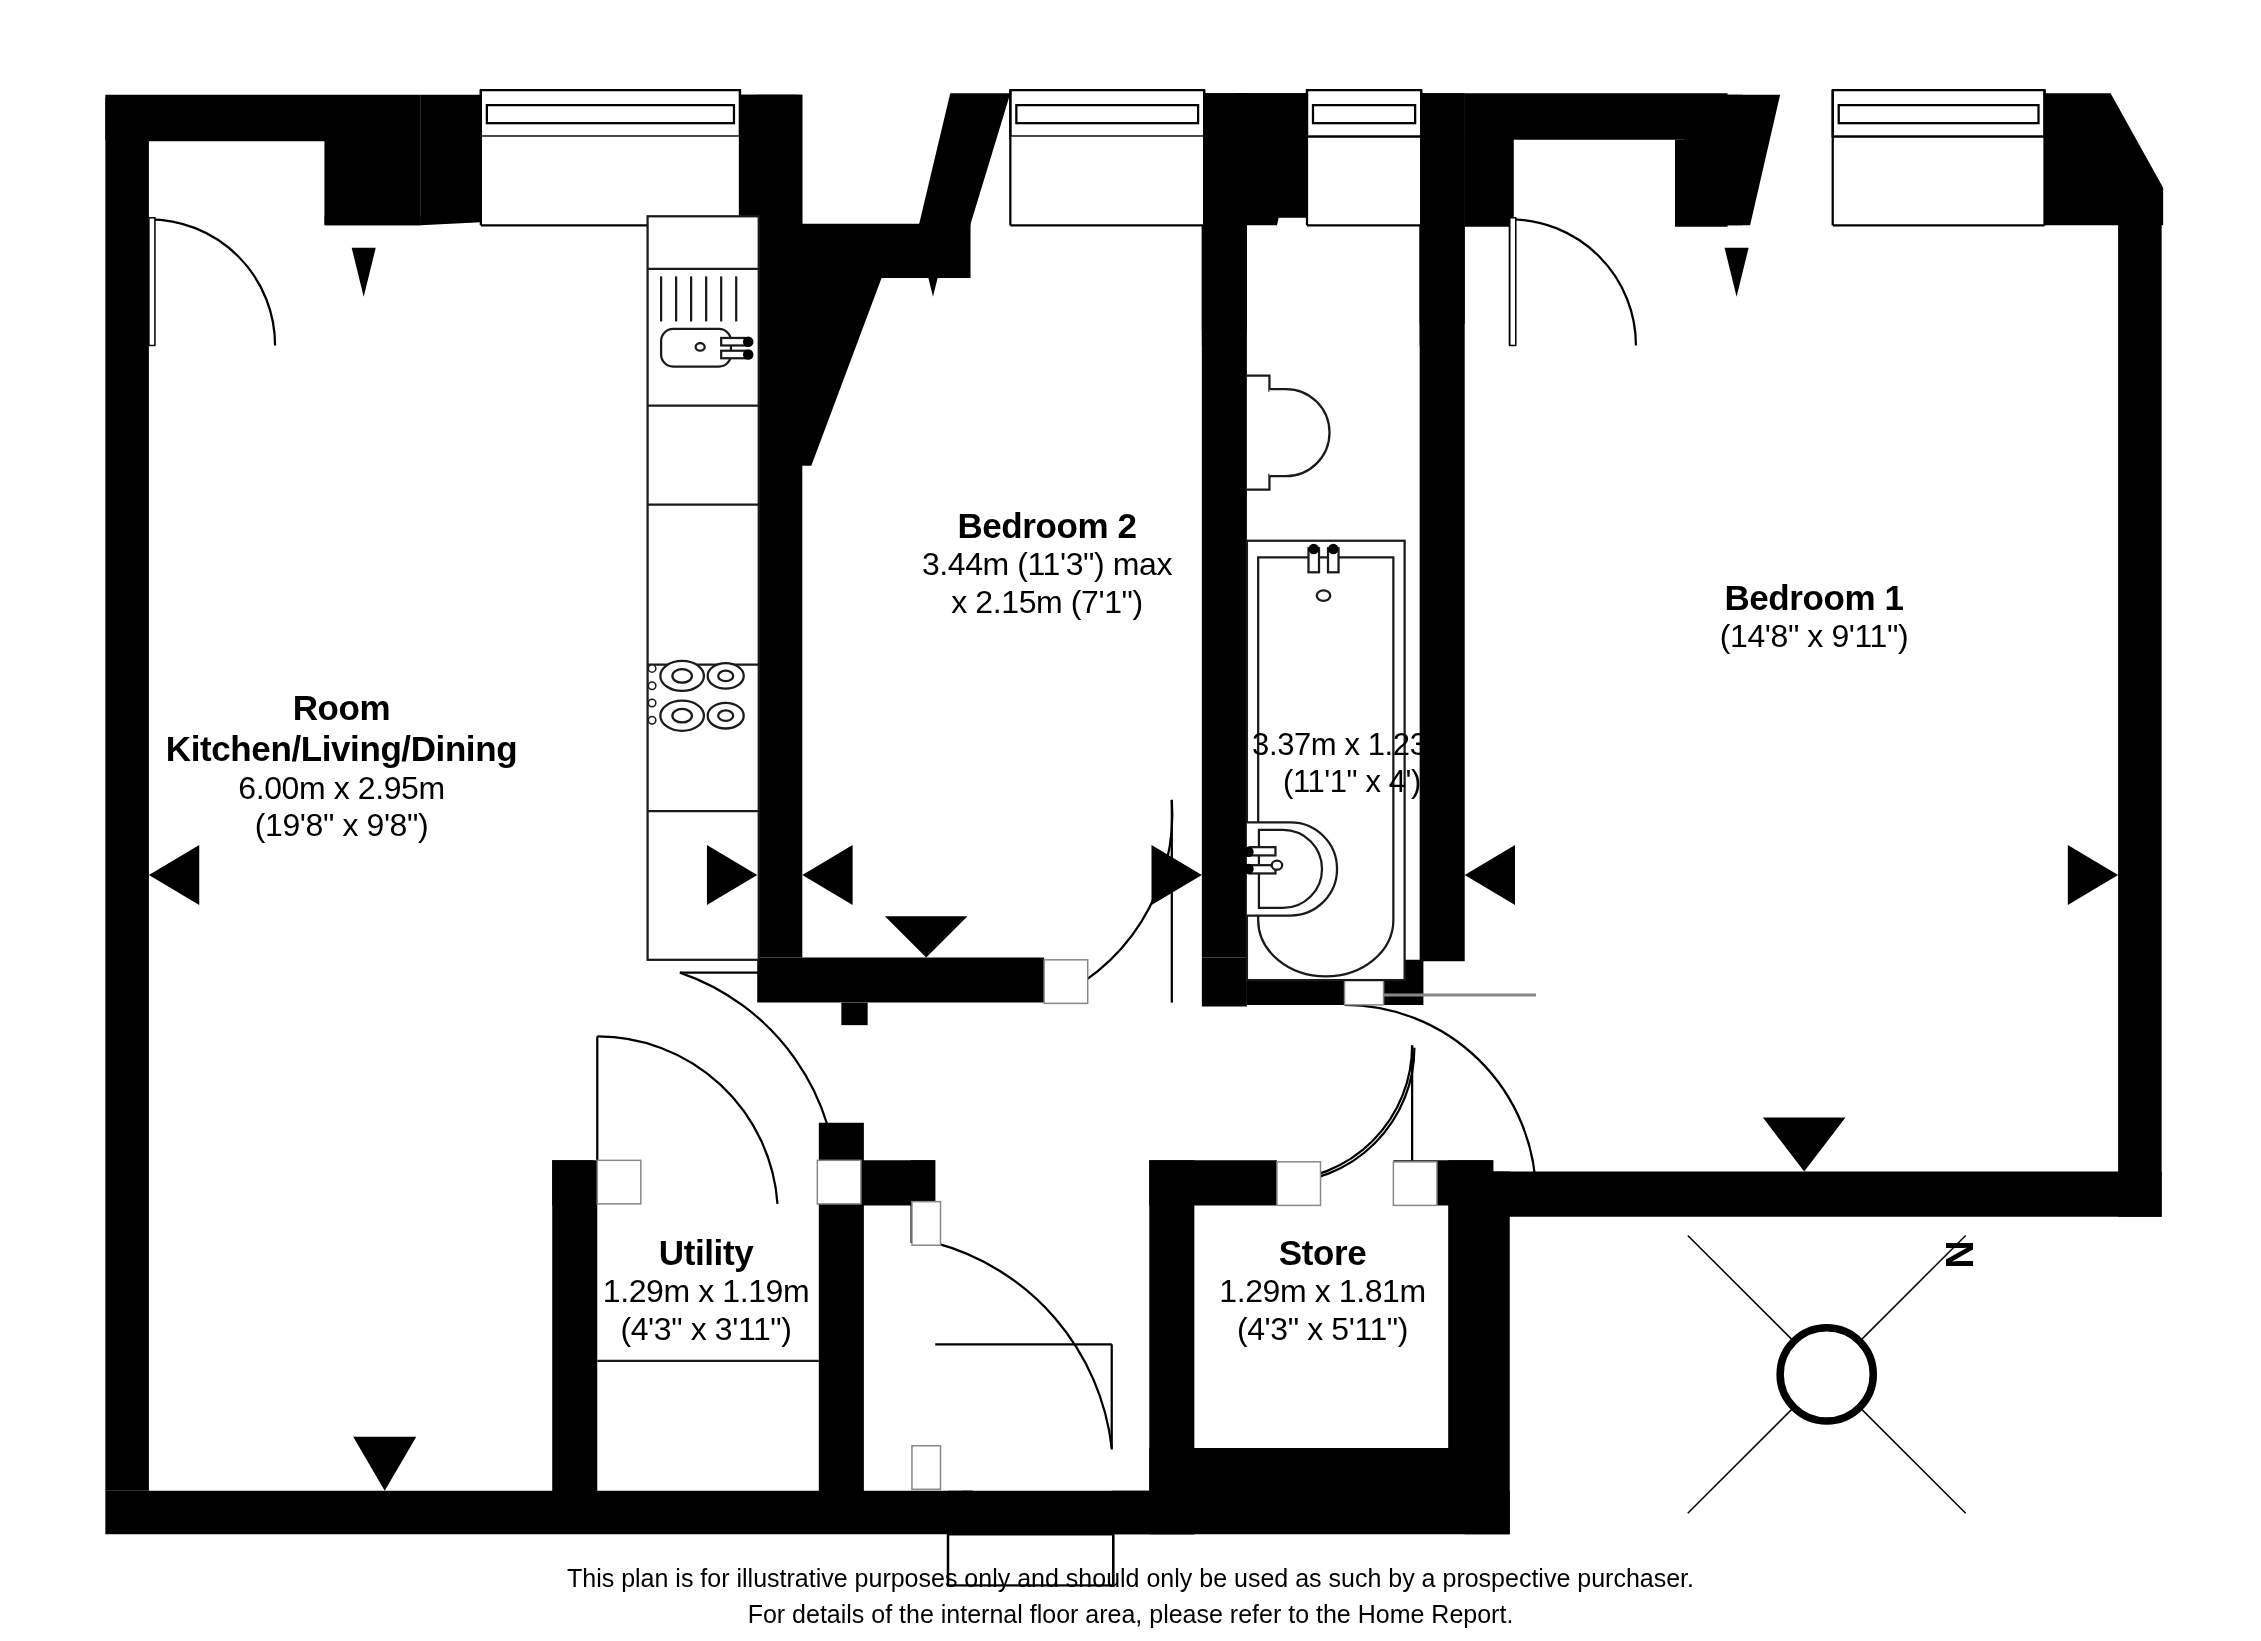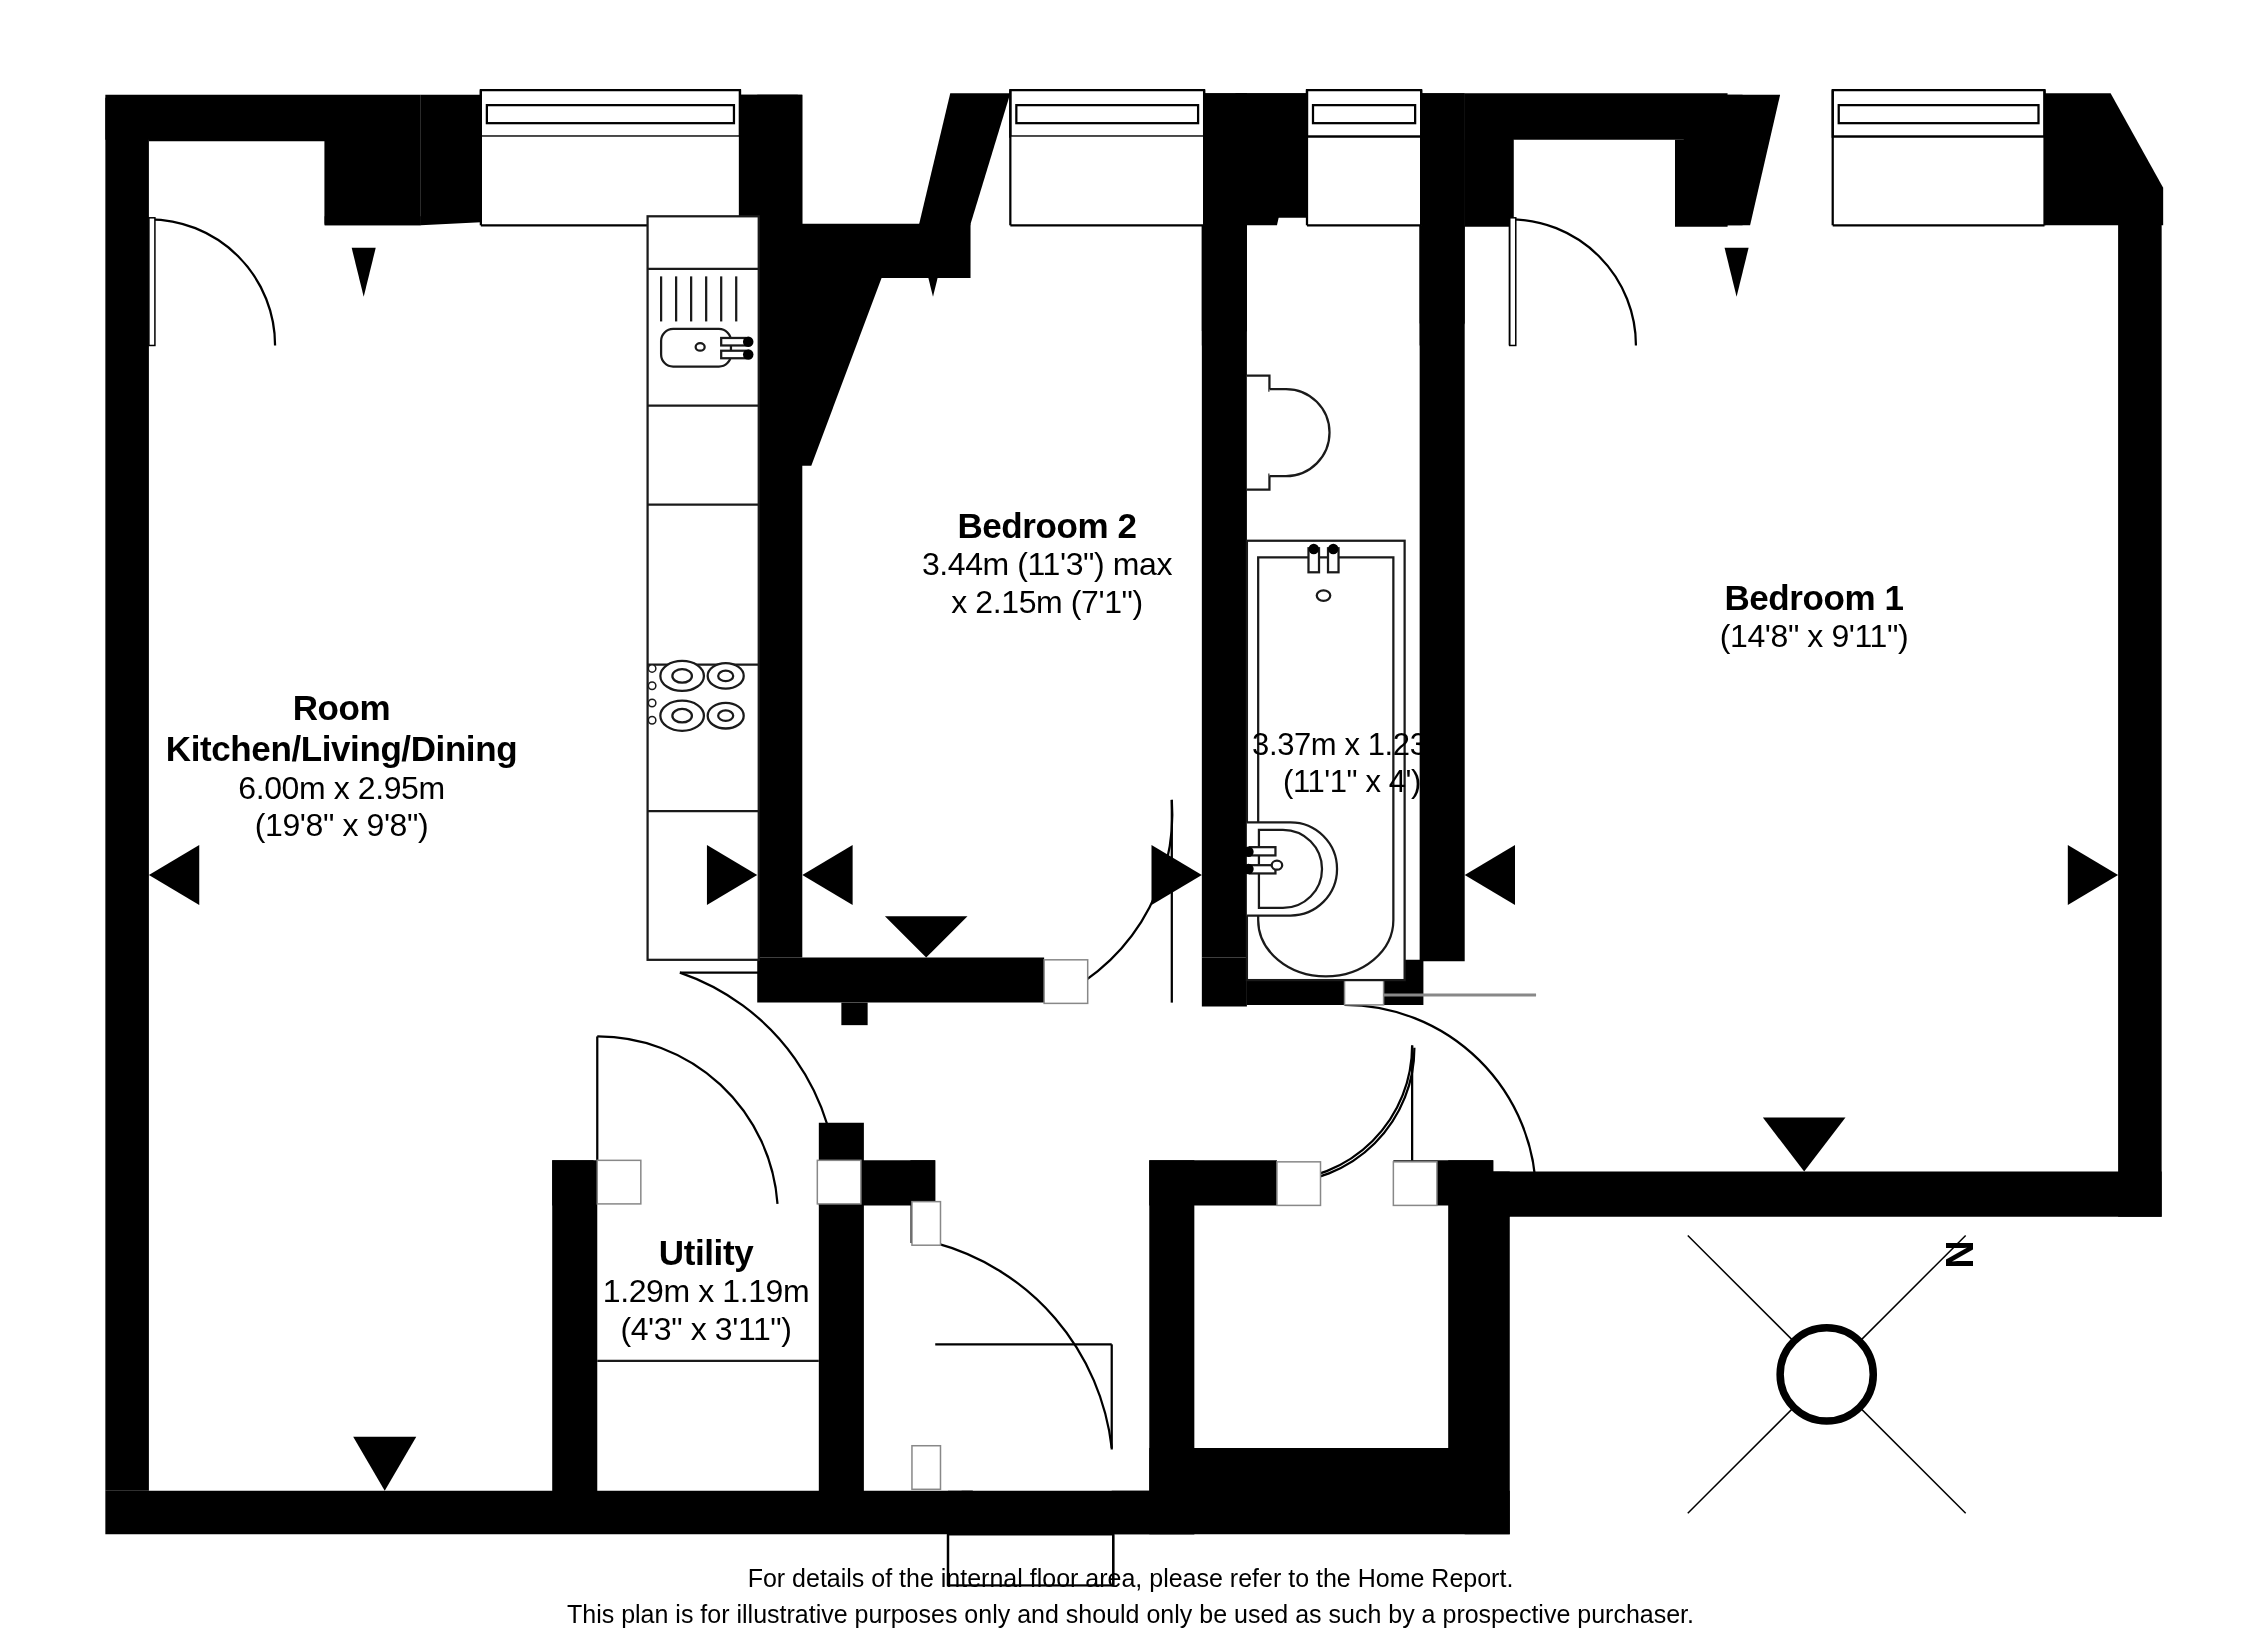--- a/index.html
+++ b/index.html
@@ -410,20 +410,25 @@
     <div class="room-dims">3.37m x 1.23m</div>
     <div class="room-dims">(11'1" x 4')</div>
   </div>
 
   <div class="room-label" style="left:556px;top:1232px;width:300px;">
     <div class="room-name">Utility</div>
     <div class="room-dims">1.29m x 1.19m</div>
     <div class="room-dims">(4'3" x 3'11")</div>
   </div>
 
+  <div class="room-label" style="left:1157px;top:1232px;width:331px;">
+    <div class="room-name">Store</div>
+    <div class="room-dims">1.29m x 1.81m</div>
+    <div class="room-dims">(4'3" x 5'11")</div>
+  </div>
 
   <div class="footer">
+    <div>This plan is for illustrative purposes only and should only be used as such by a prospective purchaser.</div>
     <div>For details of the internal floor area, please refer to the Home Report.</div>
-    <div>This plan is for illustrative purposes only and should only be used as such by a prospective purchaser.</div>
   </div>
 
 </div>
 
 
 </body></html>

